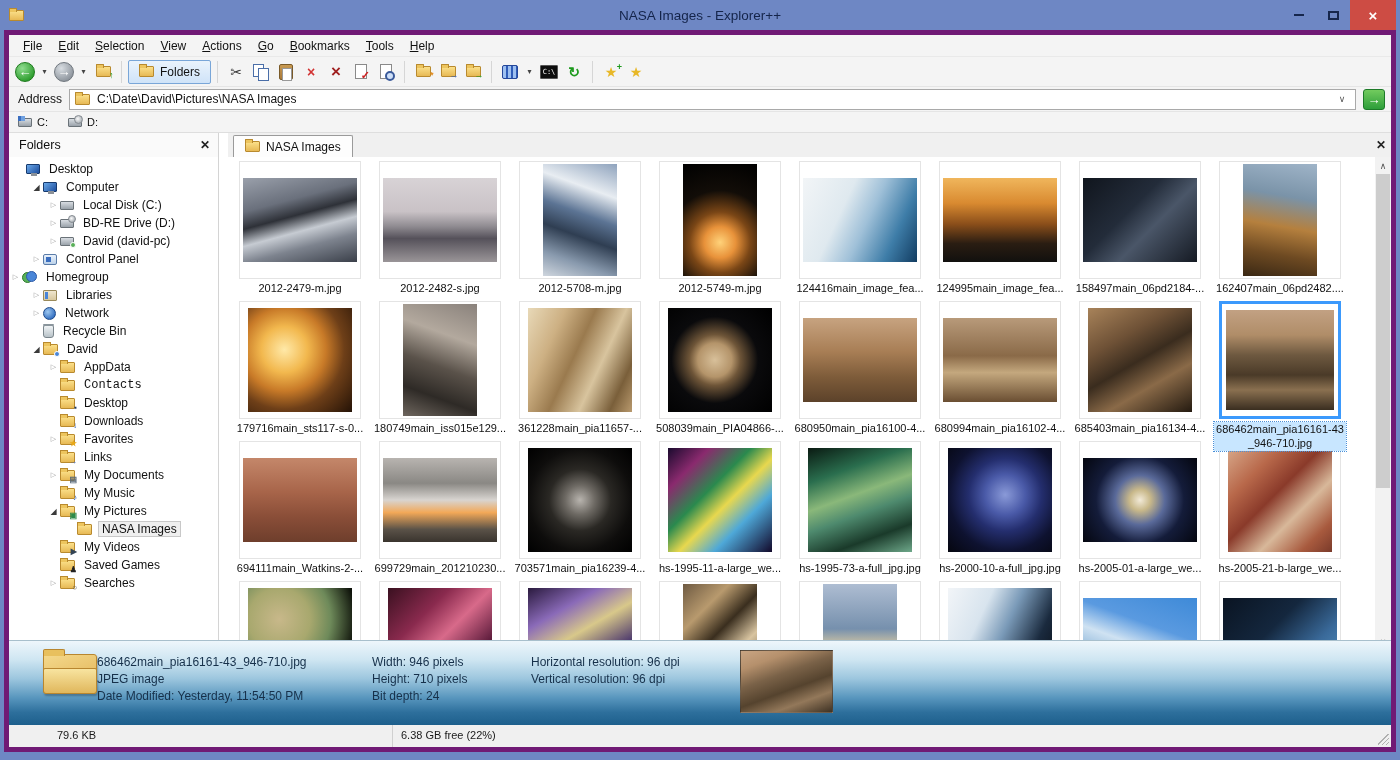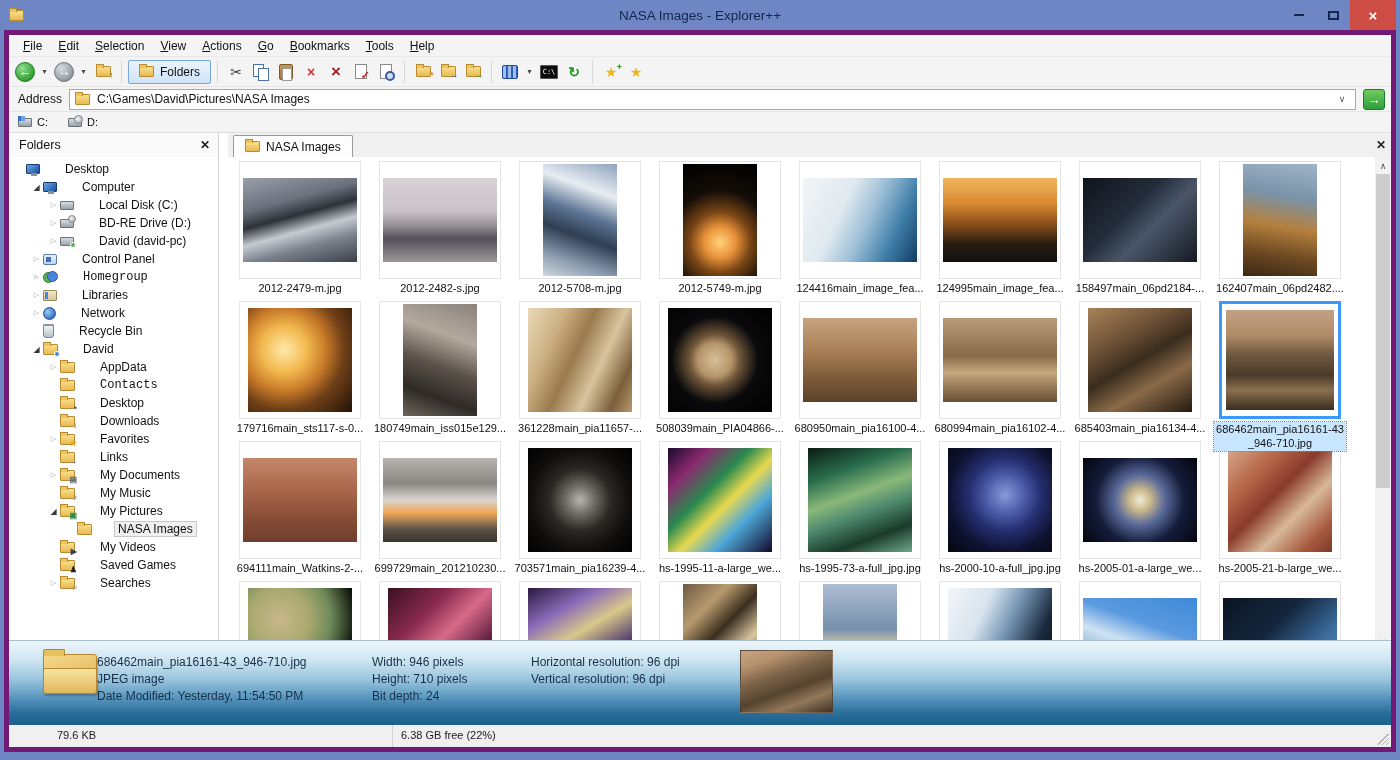--- a/index.html
+++ b/index.html
@@ -88,21 +88,21 @@
   .tico-panel::after { content:""; position:absolute; left:2px; top:2px; width:5px; height:5px; background:#3a6ec0; }
   .tico-homegroup { width:15px; height:12px; }
   .tico-homegroup::before { content:""; position:absolute; left:0; bottom:0; width:9px; height:9px; border-radius:50%; background:#58b058; border:1px solid #2d7a2d; }
   .tico-homegroup::after { content:""; position:absolute; right:0; top:0; width:9px; height:9px; border-radius:50%; background:#4a86d8; border:1px solid #2d5aa8; }
   .tico-lib { width:14px; height:11px; background:linear-gradient(#efe6cf,#d8c89e); border:1px solid #9a8a5a; border-radius:1px; }
   .tico-lib::before { content:""; position:absolute; left:1px; top:1px; bottom:1px; width:3px; background:#4a86d8; }
   .tico-network { width:13px; height:13px; border-radius:50%; background:radial-gradient(circle at 35% 35%,#9ec8f0,#2f6cc0 78%); border:1px solid #1d4a8a; }
   .tico-recycle { width:11px; height:13px; background:linear-gradient(#f0f4f6,#b8c2c8); border:1px solid #7a858c; border-radius:2px 2px 3px 3px; }
   .tico-recycle::before { content:""; position:absolute; left:-1px; top:-2px; right:-1px; height:2px; background:#8a959c; border-radius:1px; }
   .tg { position:absolute; right:-3px; bottom:-4px; font-size:8px; font-weight:bold; line-height:1; }
-  .tlabel { margin-left:17px; padding:1px 3px; }
+  .tlabel { margin-left:1px; padding:1px 3px; }
   .titem.sel .tlabel { background:#efefef; border:1px solid #c8c8c8; padding:0 3px; }
 
   .splitter { width:9px; background:#fff; }
   .content { flex:1; display:flex; flex-direction:column; min-width:0; }
   .tabbar { height:24px; display:flex; background:#f0f0f0; }
   .tab { margin:2px 0 0 5px; height:22px; display:flex; align-items:center; gap:6px; padding:0 11px; background:#fdfdfd; border:1px solid #9a9a9a; border-bottom:none; border-radius:2px 2px 0 0; font-size:12px; color:#111; }
   .tab-close { margin-left:auto; margin-right:5px; align-self:center; font-weight:bold; font-size:12px; color:#222; }
 
   .files-wrap { flex:1; display:flex; min-height:0; }
   .grid { width:1156px; height:493px; overflow:hidden; display:grid; grid-template-columns:repeat(8,140px); grid-auto-rows:140px; padding:4px 0 0 2px; background:#fff; }
@@ -251,21 +251,21 @@
         </div>
         <div class="tb-btn">
           <span class="tbg" style="color: rgb(232, 184, 40); font-size: 14px;">★</span>
         </div>
       </div>
 
     <div class="addressbar">
       <span class="addr-label">Address</span>
       <div class="addr-combo">
         <span class="fmini"></span>
-        <span class="addr-text">C:\Games\David\Pictures\NASA Images</span>
+        <span class="addr-text">C:\Date\David\Pictures\NASA Images</span>
         <span class="addr-drop">∨</span>
       </div>
       <div class="go-btn">→</div>
     </div>
 
     <div class="drivebar" id="drivebar">
         <div class="drive">
           <span class="dico dico-hdd"></span>
           <span>C:</span>
         </div>
@@ -309,21 +309,21 @@
               <span class="tico tico-drive-user">
                 <span class="udot green"></span>
               </span>
               <span class="tlabel">David (david-pc)</span>
             </div>
             <div class="titem" style="padding-left: 21px;">
               <span class="arrow closed">▷</span>
               <span class="tico tico-panel"></span>
               <span class="tlabel">Control Panel</span>
             </div>
-            <div class="titem" style="padding-left: 21px; font-family: Liberation Mono, monospace;">
+            <div class="titem" style="">
               <span class="arrow closed">▷</span>
               <span class="tico tico-homegroup"></span>
               <span class="tlabel">Homegroup</span>
             </div>
             <div class="titem" style="padding-left: 21px;">
               <span class="arrow closed">▷</span>
               <span class="tico tico-lib"></span>
               <span class="tlabel">Libraries</span>
             </div>
             <div class="titem" style="padding-left: 21px;">

